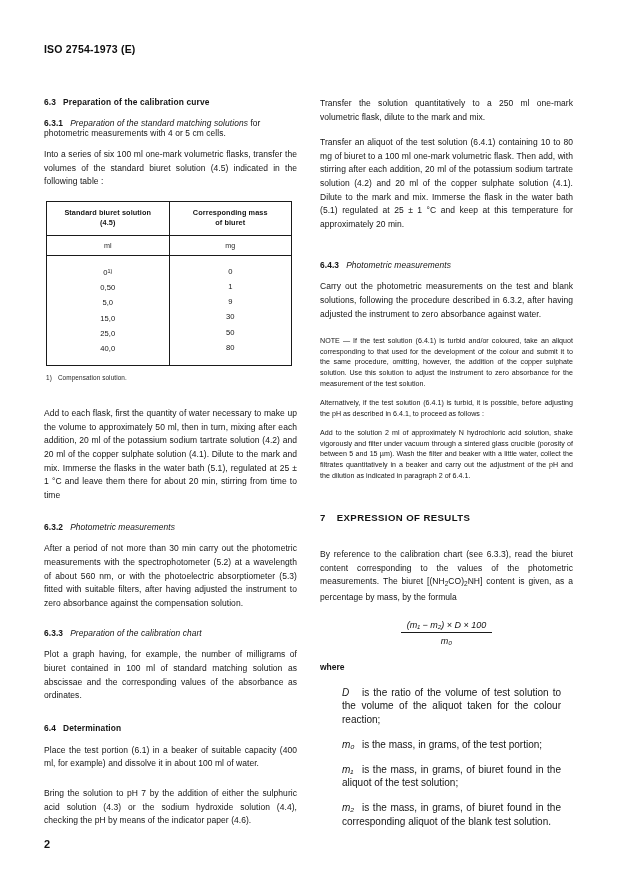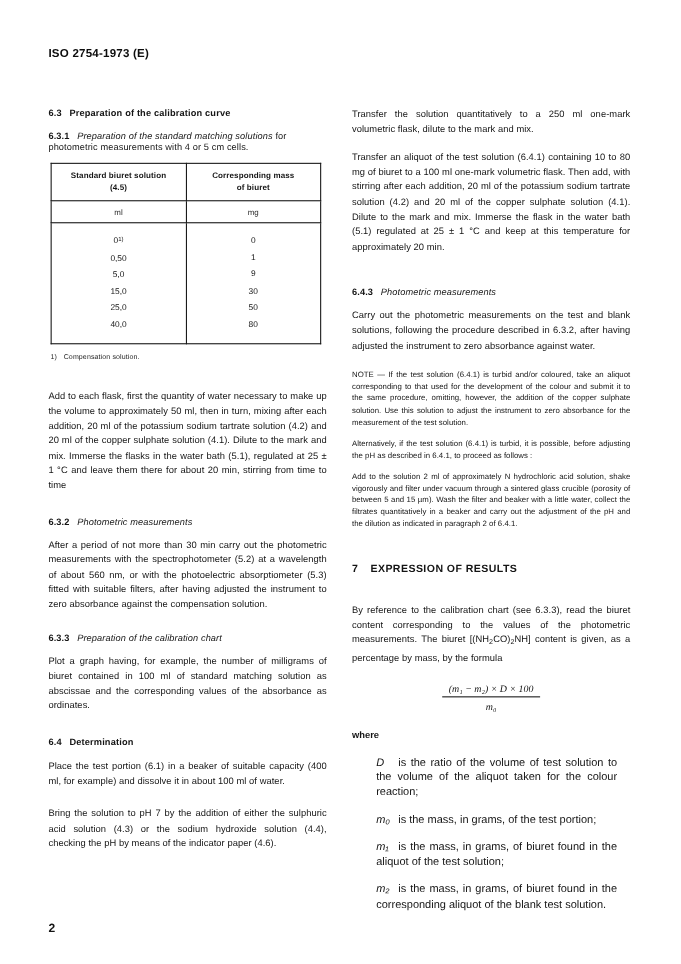--- a/index.html
+++ b/index.html
@@ -127,21 +127,20 @@
     letter-spacing: 0.1px;
     color: #1f1f1f;
   }
   .fn .mk { margin-right: 6px; }
 
   
   .formula {
     margin: 16px 0 16px 0;
     display: flex;
     justify-content: center;
-    font-family: Liberation Serif, serif;
   }
   .frac {
     display: inline-block;
     text-align: center;
     font-size: 9px;
   }
   .frac .numer {
     padding: 0 6px 2px 6px;
     border-bottom: 1px solid #1a1a1a;
     white-space: nowrap;
@@ -188,20 +187,21 @@
   <div class="col col-left">
 
     <div class="h2">
       <span class="num">6.3</span><span>Preparation of the calibration curve</span>
     </div>
 
     <div class="h3">
       <span class="num">6.3.1</span><span class="ital">Preparation of the standard matching solutions</span> <span>for photometric measurements with 4 or 5 cm cells.</span>
     </div>
 
+    <p class="body">Into a series of six 100 ml one-mark volumetric flasks, transfer the volumes of the standard biuret solution (4.5) indicated in the following table :</p>
 
     <div class="tbl-wrap">
       <table class="data">
         <tbody>
             <tr>
           <th class="hdr">
             <span>Standard biuret solution</span><br>
             <span>(4.5)</span>
           </th>
           <th class="hdr">

